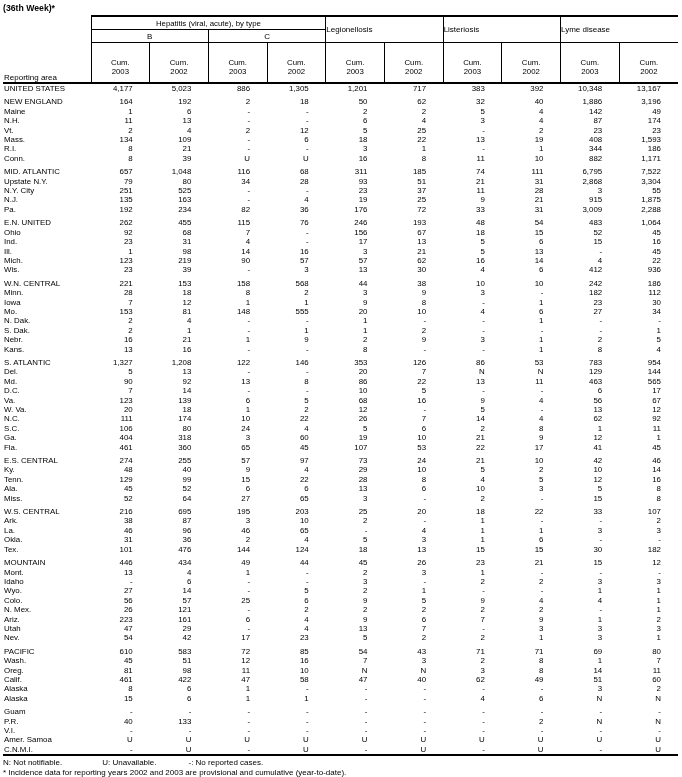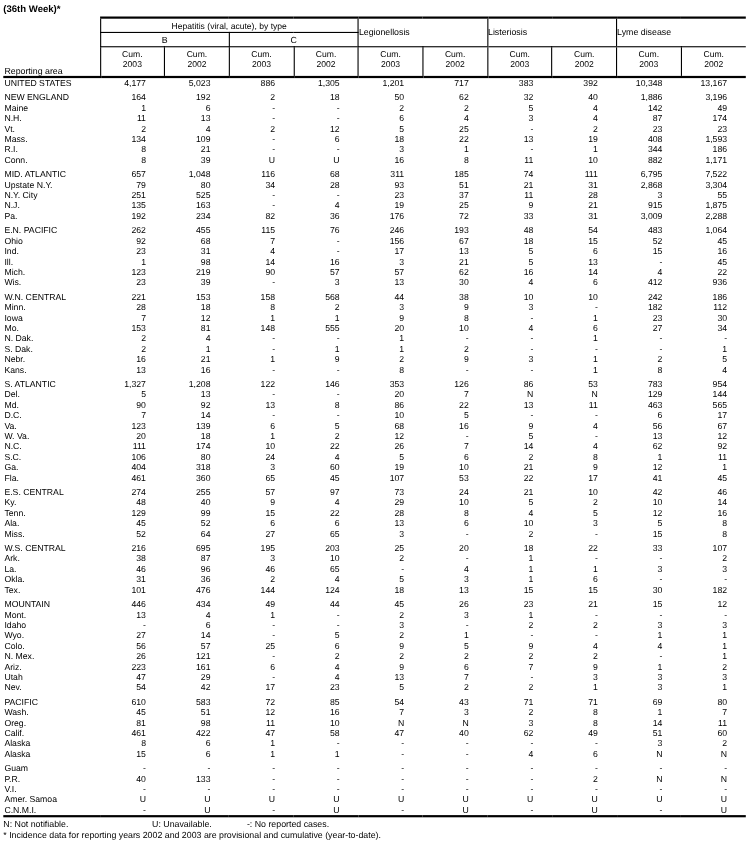--- a/index.html
+++ b/index.html
@@ -22,31 +22,31 @@
     border-top:2px solid #000; border-left:1px solid #000;
     border-right:1px solid #000; border-bottom:1px solid #000;
     text-align:center; height:12px;
   }
   th.dis {
     border-top:2px solid #000; border-left:1px solid #000;
     border-bottom:1px solid #000; text-align:left; vertical-align:middle;
     font-size:8px;
   }
   th.bc { border-left:1px solid #000; border-right:1px solid #000; border-bottom:1px solid #000; text-align:center; height:12px; font-size:8px; }
-  th.cum { border-left:1px solid #000; border-bottom:2px solid #000; vertical-align:top; padding-top:2px; height:24px; }
+  th.cum { border-left:1px solid #000; border-bottom:2px solid #000; vertical-align:top; padding-top:15px; height:24px; }
   th.cum div { line-height:9px; }
   tbody td { font-size:7.9px; height:9.4px; line-height:9.4px; padding:0; white-space:nowrap; overflow:hidden; }
   td.area { text-align:left; padding-left:1px; }
   td.num  { text-align:right; padding-right:17px; }
   tr.spacer td { height:4px; line-height:4px; }
   tbody tr:last-child td { border-bottom:2.5px solid #000; }
   .footnotes { margin-top:2px; font-size:8px; line-height:10px; }
   .fn-line1 span { display:inline-block; }
   .fn-n { width:97px; }
-  .fn-u { width:84px;margin-left:36px; }
+  .fn-u { width:84px; }
 </style>
 </head>
 <body>
 
 <div class="page">
 
   <div class="title">(36th Week)*</div>
 
   <table class="tbl">
     <colgroup>
@@ -290,21 +290,21 @@
           <td class="num">72</td>
           <td class="num">33</td>
           <td class="num">31</td>
           <td class="num">3,009</td>
           <td class="num">2,288</td>
         </tr>
         <tr class="spacer">
           <td colspan="11"></td>
         </tr>
         <tr class="region">
-          <td class="area">E.N. PACIFIC</td>
+          <td class="area">E.N. UNITED</td>
           <td class="num">262</td>
           <td class="num">455</td>
           <td class="num">115</td>
           <td class="num">76</td>
           <td class="num">246</td>
           <td class="num">193</td>
           <td class="num">48</td>
           <td class="num">54</td>
           <td class="num">483</td>
           <td class="num">1,064</td>

